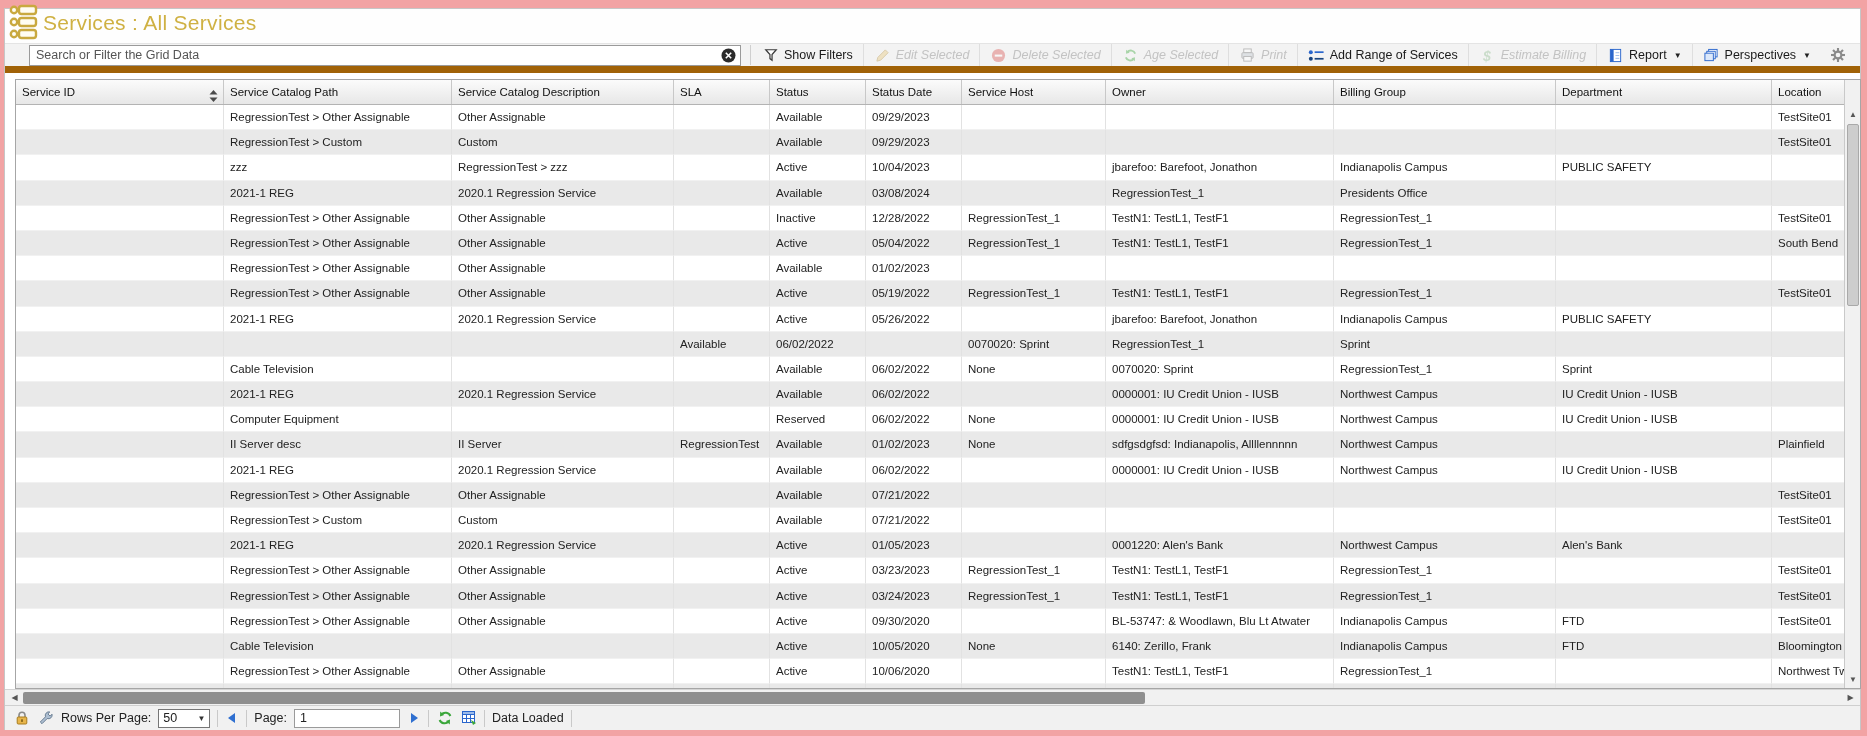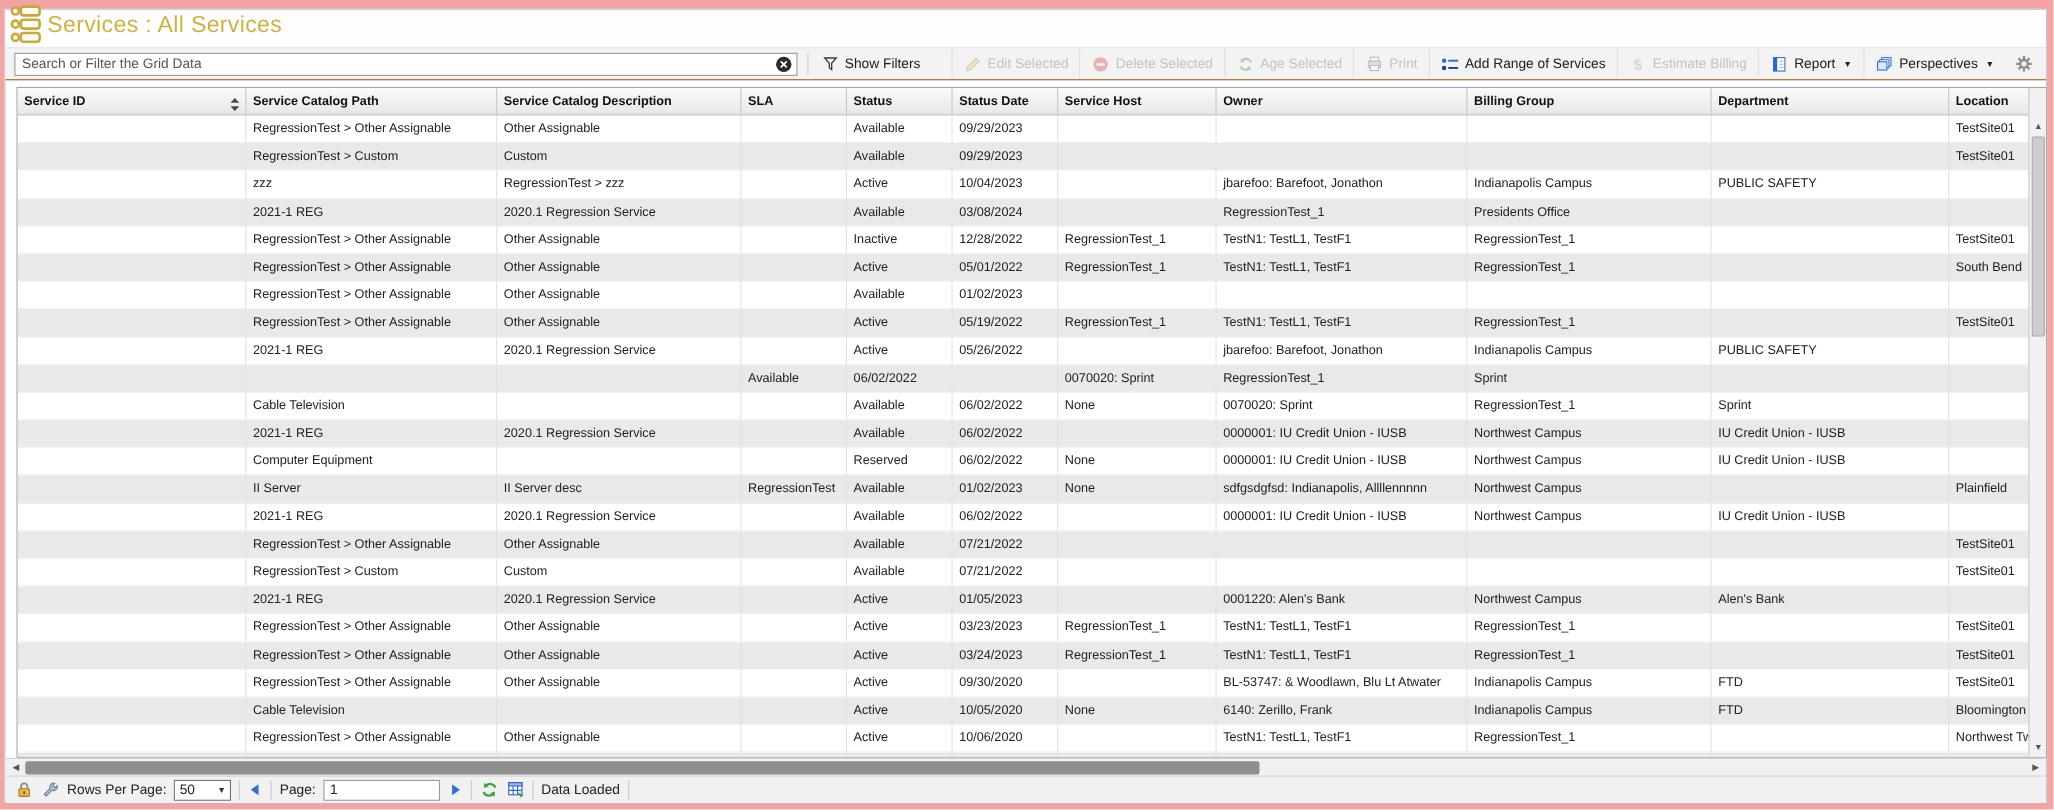--- a/index.html
+++ b/index.html
@@ -19,57 +19,57 @@
   .titlebar { position:absolute; left:0; top:0; width:100%; height:34px; background:#fefefe; }
   .app-icon { position:absolute; left:4px; top:-6px; width:30px; height:38px; }
   .page-title {
     position:absolute; left:38px; top:2px; font-size:21px; color:#cfb143;
     letter-spacing:.3px; white-space:nowrap;
   }
 
   
   .toolbar {
     position:absolute; left:0; top:34px; width:100%; height:30px;
-    background:#f3f3f3; border-top:1px solid #e4e4e4; border-bottom:1px solid #a16207;
-    display:flex; align-items:center; padding:0 8px; font-size:12.5px; color:#1a1a1a;
+    background:#f3f3f3; border-top:1px solid #e4e4e4; border-bottom:7px solid #a16207;
+    display:flex; align-items:center; padding:0 24px; font-size:12.5px; color:#1a1a1a;
   }
   .search-box { position:relative; width:712px; height:21px; flex:none; }
   .search-box input {
     width:100%; height:21px; border:1px solid #9a9a9a; padding:1px 24px 1px 6px;
     font-family:"Liberation Sans", sans-serif; font-size:12.5px; color:#444; background:#fff;
   }
   .search-box input::placeholder { color:#555; opacity:1; }
   .search-clear { position:absolute; right:5px; top:3px; width:15px; height:15px; cursor:pointer; }
   .tb-sep { width:1px; height:20px; background:#cfcfcf; margin:0 9px; flex:none; }
   .tb-spacer { flex:1; }
   #toolbar-filters, #toolbar-actions { display:flex; align-items:center; height:100%; }
   .tb-btn {
     display:flex; align-items:center; gap:5px; padding:0 10px; height:100%;
     white-space:nowrap; cursor:pointer; border-left:1px solid #dedede;
   }
   #toolbar-filters .tb-btn { border-left:none; padding-left:2px; }
-  .tb-btn.disabled { color:#c3c3c3; cursor:default; }
+  .tb-btn.disabled { color:#c3c3c3; cursor:default;font-style:italic; }
   .tb-btn.disabled .tb-ico { opacity:.4; }
   .tb-ico { display:inline-flex; width:17px; height:16px; align-items:center; justify-content:center; }
   .caret { font-size:8px; color:#222; margin-left:2px; }
   .gear-btn { margin-left:4px; padding:0 4px; cursor:pointer; display:flex; align-items:center; }
 
   
   :root { --cols: 208px 228px 222px 96px 96px 96px 144px 228px 222px 216px 74px; }
   .grid {
     position:absolute; left:10px; top:70px; width:1846px; height:610px;
     border:1px solid #a6a6a6; background:#fff; overflow:hidden;
   }
   .grid-content { position:absolute; left:0; top:0; width:1830px; height:100%; overflow:hidden; }
   .grid-header {
     display:grid; grid-template-columns:var(--cols); height:25px;
     background:linear-gradient(#fbfbfb,#e7e7e7); border-bottom:1px solid #b3b3b3;
   }
   .hcell {
-    position:relative; padding:0 6px; line-height:24px; font-size:11.5px; font-weight:700;
+    position:relative; padding:0 6px; line-height:24px; font-size:11.5px; font-weight:400;
     color:#111; border-right:1px solid #c8c8c8; white-space:nowrap; overflow:hidden; cursor:pointer;
   }
   .hcell .sort { position:absolute; right:5px; top:6px; }
   .grid-body { height:585px; overflow:hidden; }
   .grid-row { display:grid; grid-template-columns:var(--cols); height:25.2px; background:#fff; }
   .grid-row:nth-child(even) { background:#e9e9e9; }
   .cell {
     padding:0 6px; line-height:25px; font-size:11.5px; color:#222;
     border-right:1px solid #e2e2e2; border-bottom:1px solid #f1f1f1;
     white-space:nowrap; overflow:hidden;
@@ -334,21 +334,21 @@
               <div class="cell">RegressionTest_1</div>
               <div class="cell"></div>
               <div class="cell">TestSite01</div>
             </div>
             <div class="grid-row">
               <div class="cell"></div>
               <div class="cell">RegressionTest &gt; Other Assignable</div>
               <div class="cell">Other Assignable</div>
               <div class="cell"></div>
               <div class="cell">Active</div>
-              <div class="cell">05/01/2022</div>
+              <div class="cell">05/04/2022</div>
               <div class="cell">RegressionTest_1</div>
               <div class="cell">TestN1: TestL1, TestF1</div>
               <div class="cell">RegressionTest_1</div>
               <div class="cell"></div>
               <div class="cell">South Bend</div>
             </div>
             <div class="grid-row">
               <div class="cell"></div>
               <div class="cell">RegressionTest &gt; Other Assignable</div>
               <div class="cell">Other Assignable</div>
@@ -433,22 +433,22 @@
               <div class="cell">Reserved</div>
               <div class="cell">06/02/2022</div>
               <div class="cell">None</div>
               <div class="cell">0000001: IU Credit Union - IUSB</div>
               <div class="cell">Northwest Campus</div>
               <div class="cell">IU Credit Union - IUSB</div>
               <div class="cell"></div>
             </div>
             <div class="grid-row">
               <div class="cell"></div>
+              <div class="cell">II Server desc</div>
               <div class="cell">II Server</div>
-              <div class="cell">II Server desc</div>
               <div class="cell">RegressionTest</div>
               <div class="cell">Available</div>
               <div class="cell">01/02/2023</div>
               <div class="cell">None</div>
               <div class="cell">sdfgsdgfsd: Indianapolis, Allllennnnn</div>
               <div class="cell">Northwest Campus</div>
               <div class="cell"></div>
               <div class="cell">Plainfield</div>
             </div>
             <div class="grid-row">

